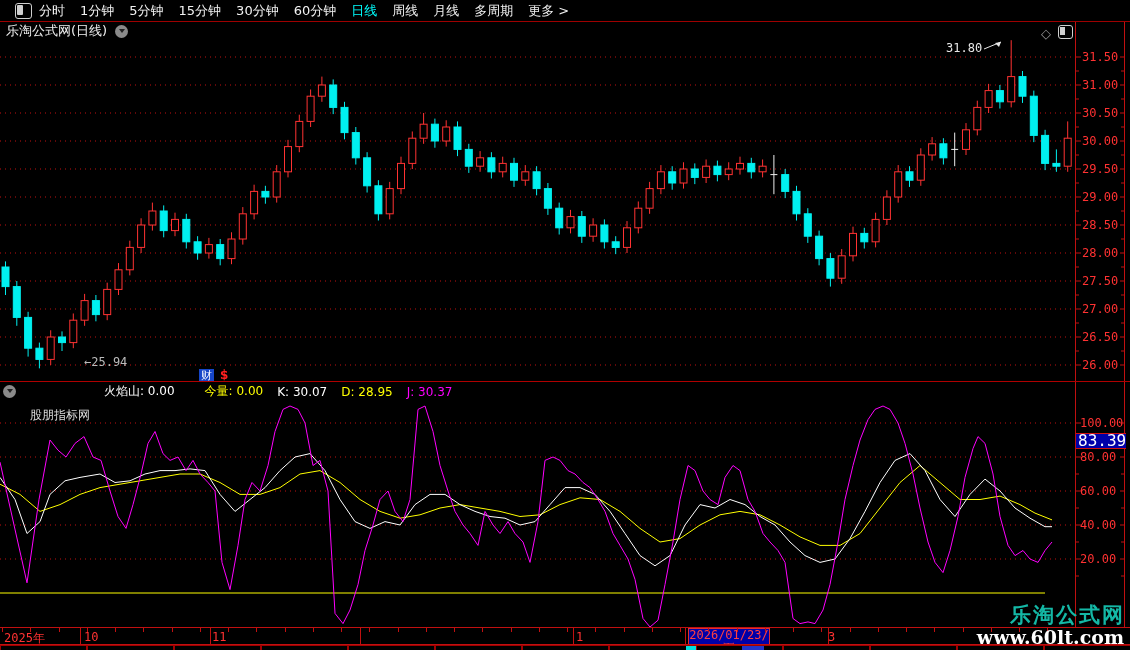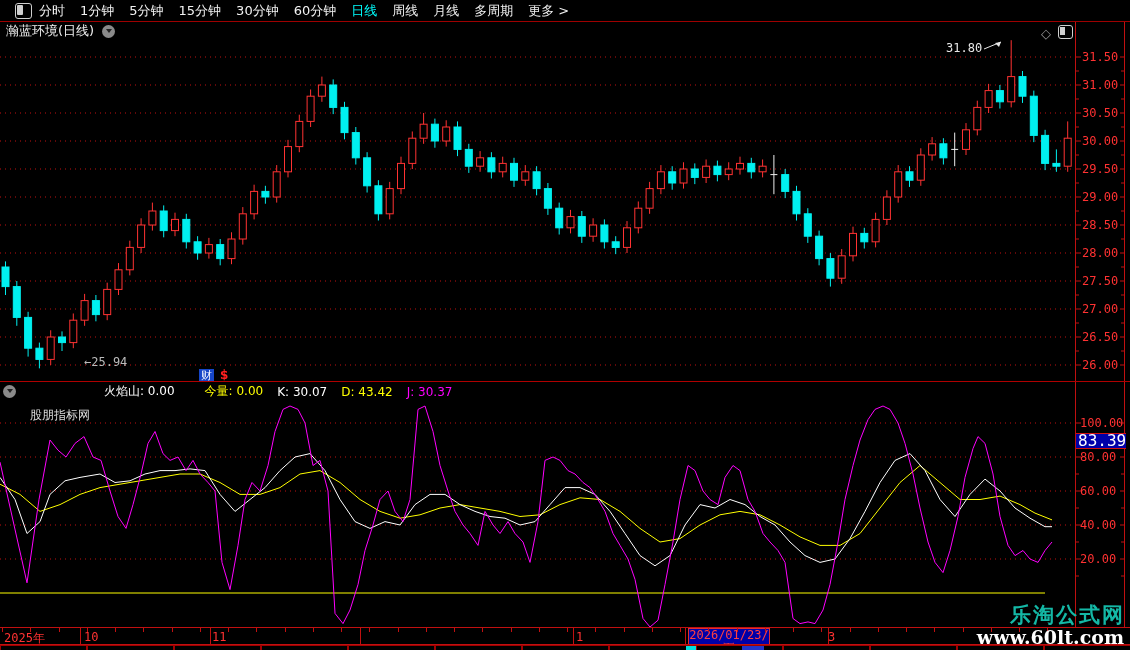--- a/index.html
+++ b/index.html
@@ -370,38 +370,38 @@
     <line x1="0" y1="593" x2="1045" y2="593" stroke="#ffff00" stroke-width="1"></line>
     <polyline points="0,484.2 20,494.4 40,511.4 60,504.6 80,494.4 100,487.6 120,484.2 140,480.8 160,477.4 180,474.0 200,474.0 220,482.5 240,494.4 260,494.4 280,487.6 300,474.0 320,470.6 340,482.5 360,499.5 380,511.4 400,518.2 420,514.8 440,508.0 460,504.6 480,508.0 500,511.4 520,516.5 540,514.8 560,504.6 580,497.8 600,499.5 620,511.4 640,528.4 660,542.0 680,538.6 700,525.0 720,514.8 740,511.4 760,514.8 780,525.0 800,536.9 820,545.4 840,545.4 860,533.5 880,508.0 900,482.5 920,465.5 940,482.5 960,499.5 980,499.5 1000,496.1 1020,504.6 1035,513.1 1052,519.9" fill="none" stroke="#ffff00" stroke-width="1"></polyline>
     <polyline points="0,477.4 15,499.5 27,533.5 40,521.6 50,494.4 65,480.8 80,477.4 100,474.0 115,482.5 130,480.8 145,474.0 160,470.6 175,470.6 190,468.9 205,470.6 220,494.4 235,511.4 250,499.5 265,487.6 280,470.6 295,457.0 310,453.6 325,470.6 340,499.5 355,521.6 370,528.4 385,521.6 400,525.0 415,504.6 430,494.4 445,494.4 460,504.6 475,511.4 490,516.5 505,518.2 520,525.0 535,521.6 550,504.6 565,487.6 580,487.6 595,494.4 610,511.4 625,533.5 640,555.6 655,565.8 670,555.6 685,525.0 700,504.6 715,508.0 730,499.5 745,504.6 760,516.5 775,525.0 790,542.0 805,555.6 820,562.4 835,559.0 850,538.6 865,511.4 880,482.5 895,460.4 910,453.6 925,470.6 940,499.5 955,516.5 970,494.4 985,479.1 1000,491.0 1015,508.0 1030,518.2 1045,526.7 1052,526.7" fill="none" stroke="#ffffff" stroke-width="1"></polyline>
     <polyline points="0,462.1 14,525.0 27,582.8 39,499.5 50,440.0 58,450.2 66,457.0 75,443.4 84,436.6 93,457.0 101,460.4 110,491.0 118,516.5 126,528.4 133,504.6 141,474.0 148,443.4 155,431.5 163,453.6 170,460.4 178,457.0 186,470.6 193,460.4 200,474.0 208,482.5 215,491.0 222,562.4 230,589.6 238,545.4 245,499.5 252,482.5 260,491.0 268,465.5 275,431.5 283,409.4 290,406.0 298,409.4 305,423.0 313,465.5 320,460.4 328,491.0 335,613.4 343,623.6 350,610.0 358,584.5 365,550.5 373,525.0 380,499.5 388,491.0 395,511.4 403,521.6 410,499.5 418,409.4 425,406.0 433,431.5 440,465.5 448,491.0 455,511.4 463,525.0 470,533.5 478,545.4 485,511.4 493,525.0 500,533.5 508,521.6 515,533.5 523,542.0 530,562.4 538,521.6 545,460.4 553,457.0 560,460.4 568,470.6 575,474.0 583,482.5 590,487.6 598,499.5 605,511.4 613,533.5 620,545.4 628,559.0 635,579.4 643,618.5 650,627.0 658,620.2 665,584.5 673,542.0 680,499.5 688,465.5 695,470.6 703,491.0 710,499.5 718,504.6 725,477.4 733,465.5 740,470.6 748,499.5 755,511.4 763,533.5 770,542.0 778,550.5 785,562.4 793,618.5 800,623.6 808,621.9 815,623.6 823,610.0 830,584.5 838,542.0 845,499.5 853,465.5 860,440.0 868,419.6 875,409.4 883,406.0 890,409.4 898,423.0 905,443.4 913,474.0 920,508.0 928,542.0 935,562.4 943,572.6 950,550.5 958,516.5 965,477.4 973,448.5 978,436.6 985,443.4 993,474.0 1000,516.5 1008,545.4 1015,555.6 1023,550.5 1030,559.0 1038,562.4 1045,550.5 1052,542.0" fill="none" stroke="#ff00ff" stroke-width="1"></polyline>
   </svg>
 
 <div class="vline abs" style="left:1075px;top:22px;height:622px;"></div>
 <div class="vline abs" style="left:1124px;top:22px;height:622px;"></div>
 
 <div id="titlebar" class="abs">
-  <span>瀚蓝环境(日线)</span>
+  <span>乐淘公式网(日线)</span>
   <span class="chev"></span>
 </div>
 <span class="abs" id="diamond-icon">◇</span>
 <span class="abs" id="panel-icon"></span>
 
 <div class="abs" id="badge-cai">财</div>
 <div class="abs" id="badge-usd">$</div>
 
 <div class="hline abs" style="left:0;top:381px;width:1130px;background:#b00000;"></div>
 
 <div id="indhdr" class="abs">
   <span class="chev"></span>
 <span style="color: rgb(221, 221, 221); margin-top: 48px;">股朋指标网</span>
     <span style="color: rgb(255, 255, 255);">火焰山: 0.00</span>
     <span style="color: rgb(255, 255, 0); margin-left: 16px;">今量: 0.00</span>
     <span style="color: rgb(255, 255, 255);">K: 30.07</span>
-    <span style="color: rgb(255, 255, 0);">D: 43.42</span>
+    <span style="color: rgb(255, 255, 0);">D: 28.95</span>
     <span style="color: rgb(255, 0, 255);">J: 30.37</span>
   </div>
 
 <div class="abs" id="cursor-badge">83.39</div>
 
 <div id="dateaxis" class="abs">
   <div id="date-highlight">2026/01/23/五</div>
 <div class="dtick" style="left: 2px; height: 4px;"></div>
     <div class="dtick" style="left: 30px; height: 4px;"></div>
     <div class="dtick" style="left: 59px; height: 4px;"></div>

